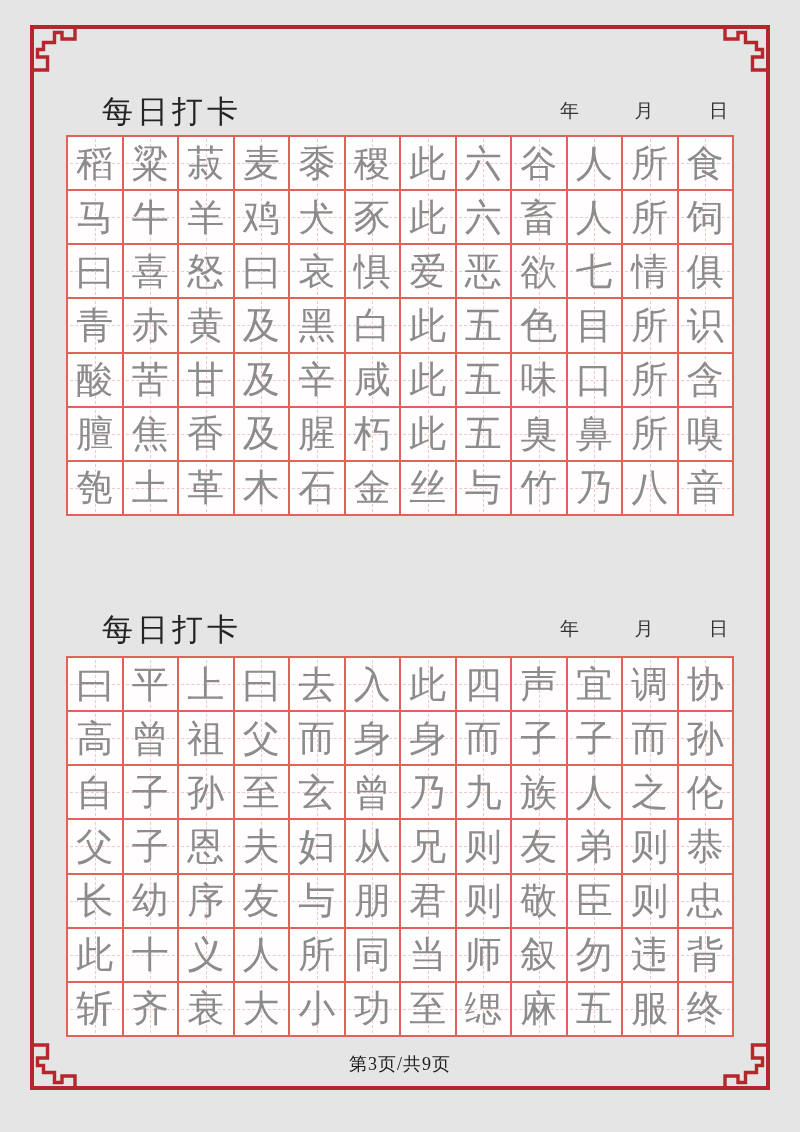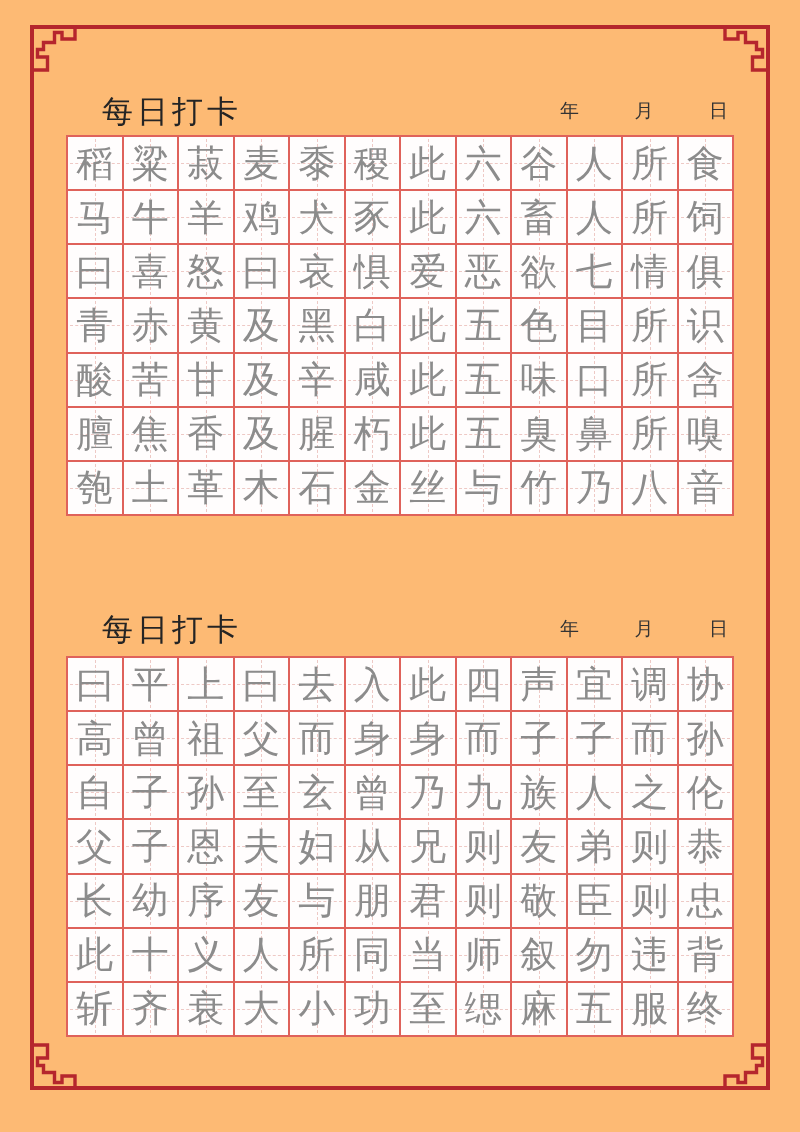--- a/index.html
+++ b/index.html
@@ -8,21 +8,21 @@
     --guide-pink:#eec9c5;
     --char-gray:#8c8c8c;
     --ink:#242424;
   }
   html,body{margin:0;padding:0;}
   body{
     width:800px;height:1132px;background:#ffffff;
     font-family:"DejaVu Sans", sans-serif;
     position:relative;overflow:hidden;
   }
-  .page{position:absolute;left:0;top:0;width:800px;height:1132px;background:#fdba74;}
+  .page{position:absolute;left:0;top:0;width:800px;height:1132px;background:#e5e5e5;}
 
   
   .frame{
     position:absolute;left:30px;top:25px;width:732px;height:1057px;
     border:4px solid var(--frame-red);
     box-sizing:content-box;
   }
   .corner{position:absolute;width:50px;height:50px;}
   .corner svg{display:block;width:50px;height:50px;}
   .corner.tl{left:-1px;top:-1px;}
@@ -636,14 +636,15 @@
         <span class="ch">五</span>
       </div>
       <div class="cell">
         <span class="ch">服</span>
       </div>
       <div class="cell">
         <span class="ch">终</span>
       </div>
     </div>
 
+  <div class="footer">第3页/共9页</div>
 
 </div>
 
 </body></html>

